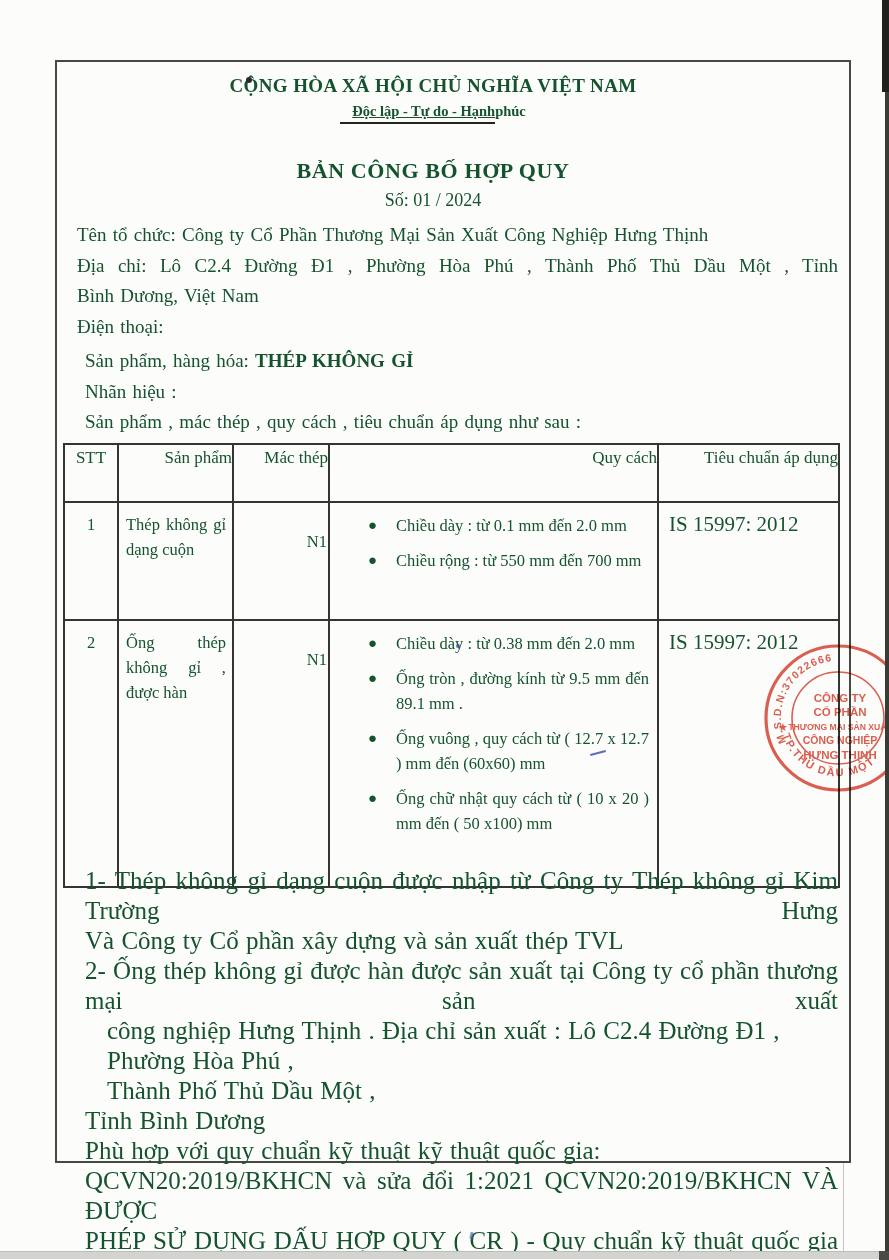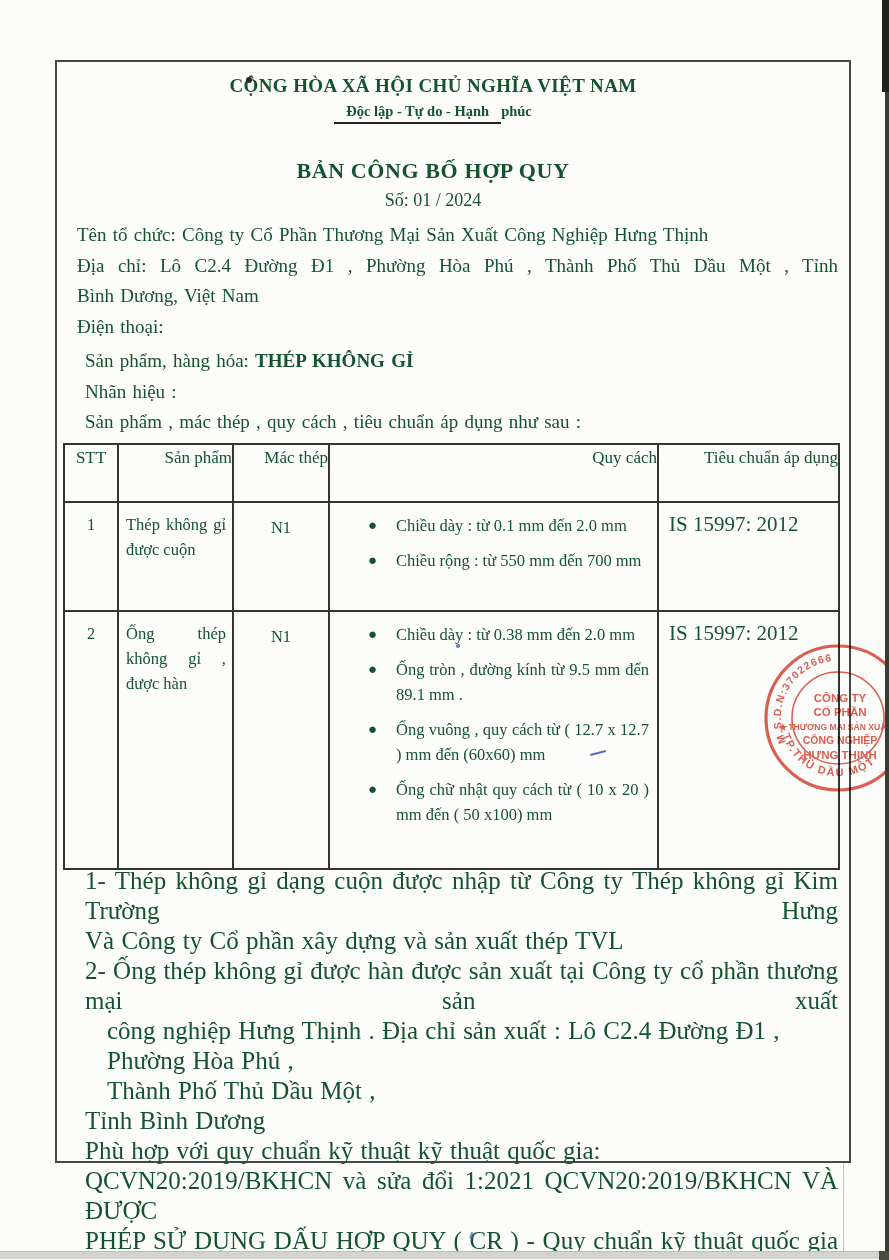--- a/index.html
+++ b/index.html
@@ -21,21 +21,21 @@
   .ink-speck-blue { position:absolute; left:470px; top:1232px; width:3px; height:7px; background:#5568b5; transform:rotate(12deg); opacity:.7; }
 
   .frame {
     position:absolute; left:55px; top:60px; width:792px; height:1099px;
     border:2px solid #474743; background:transparent;
   }
   .center { text-align:center; }
 
   .nat-line1 { position:absolute; top:13px; left:0; right:40px; font-size:19px; font-weight:bold; letter-spacing:.4px; }
   .motto     { position:absolute; top:41px; left:0; right:40px; font-size:14.5px; font-weight:bold; }
-  .motto .u  { display:inline-block; border-bottom:2px solid #22221f; padding:0 12px 2px 12px; }
+  .motto .u  { display:inline-block; border-bottom:2px solid #22221f; padding:0 0 2px 12px;text-decoration:underline; }
   .doc-title { position:absolute; top:88px; left:0; right:40px; font-size:22px; font-weight:bold; letter-spacing:.6px;margin-top:8px; }
   .doc-number{ position:absolute; top:128px; left:0; right:40px; font-size:18px; }
 
   .info { position:absolute; top:158px; left:0; width:792px; padding:0 11px 0 20px; box-sizing:border-box;
           font-size:19px; line-height:30.5px; word-spacing:1.5px; }
   .info .jf { text-align:justify; text-align-last:justify; }
   .indent8  { margin-left:8px; }
   .product-line { margin-top:4px; }
   .bold { font-weight:bold; }
 
@@ -43,21 +43,21 @@
     position:absolute; left:6px; top:381px; width:775px;
     border-collapse:collapse; table-layout:fixed;
     font-size:16.5px; line-height:25px;
   }
   table.products th, table.products td { border:2px solid #343431; vertical-align:top; font-weight:normal; }
   col.c-stt {width:54px;} col.c-prod {width:115px;} col.c-grade {width:96px;} col.c-spec {width:329px;} col.c-std {width:181px;}
   th.h { height:40px; vertical-align:middle; text-align:right; padding:0 0 16px 9px; font-size:17px; }
   th.h.first { text-align:center; padding:0; }
   td.stt   { text-align:center; padding-top:9px; }
   td.prod  { padding:9px 6px 0 7px; text-align:justify; }
-  td.grade { text-align:center; padding-top:12px;border-radius:15px; }
+  td.grade { text-align:right; padding-top:26px;border-radius:15px; }
   td.std   { padding:9px 4px 0 10px; font-size:21px; }
   td.spec  { padding:10px 8px 8px 0; }
   .r1 td { height:89px; } .r2 td { height:238px; }
   ul.specs { list-style:none; margin:0; padding:0 0 0 34px; }
   ul.specs li { display:flex; margin-bottom:10px; }
   ul.specs .dot { width:28px; flex:0 0 28px; text-align:left; padding-left:4px; font-size:15px; }
   ul.specs .txt { flex:1; text-align:justify; }
 
   .notes { position:absolute; top:804px; left:0; width:792px; padding:0 11px 0 28px; box-sizing:border-box;
            font-size:25px; line-height:30px; word-spacing:1px; }
@@ -104,21 +104,21 @@
       <tbody>
           <tr>
         <th class="h first">STT</th>
         <th class="h">Sản phẩm</th>
         <th class="h">Mác thép</th>
         <th class="h">Quy cách</th>
         <th class="h">Tiêu chuẩn áp dụng</th>
       </tr>
       <tr class="r1">
         <td class="stt">1</td>
-        <td class="prod">Thép không gỉ được cuộn</td>
+        <td class="prod">Thép không gỉ dạng cuộn</td>
         <td class="grade">N1</td>
         <td class="spec">
           <ul class="specs">
             <li>
                   <span class="dot">●</span>
                   <span class="txt">Chiều dày : từ 0.1 mm đến 2.0 mm</span>
                 </li>
             <li>
                   <span class="dot">●</span>
                   <span class="txt">Chiều rộng : từ 550 mm đến 700 mm</span>

